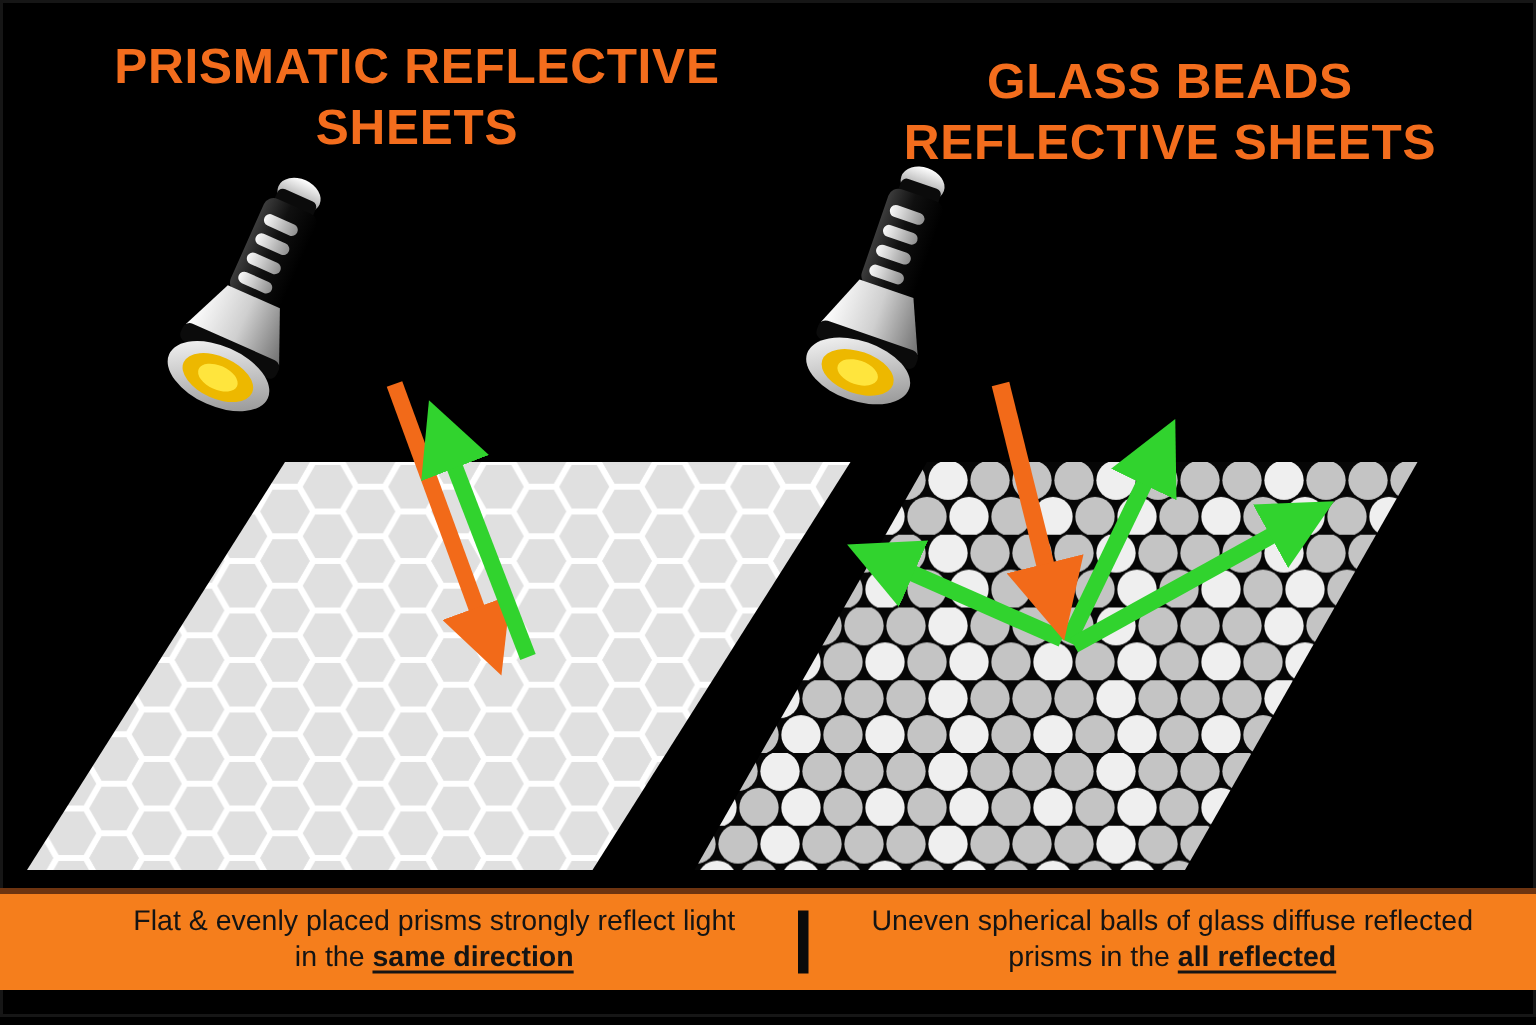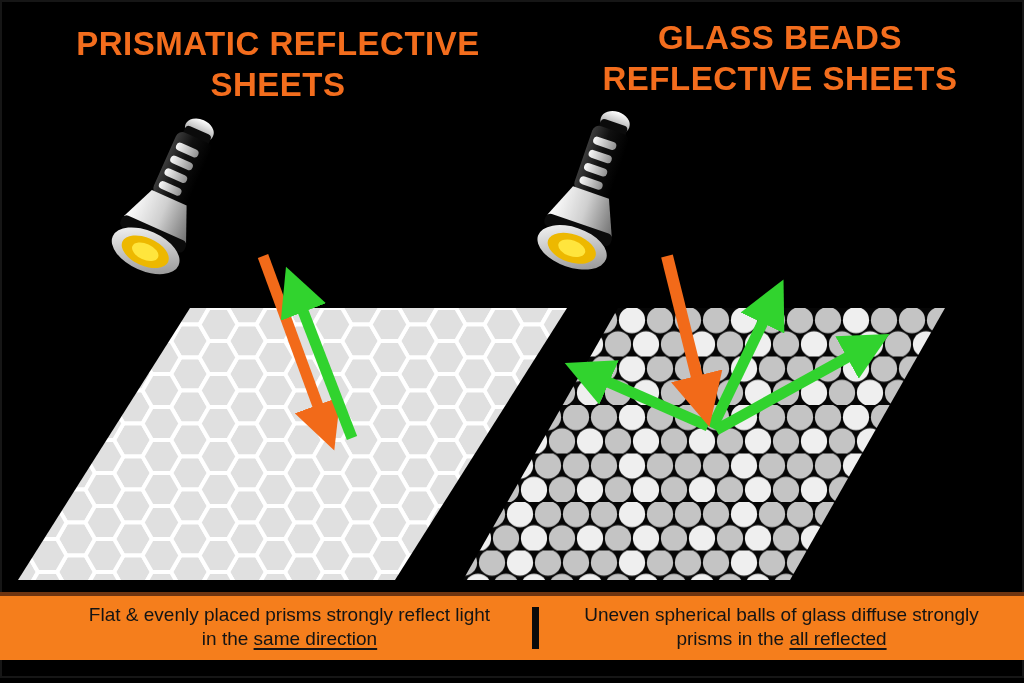--- a/index.html
+++ b/index.html
@@ -29,21 +29,21 @@
   .title{
     position:absolute;
     text-align:center;
     font-weight:bold;
     font-size:33px;
     line-height:1.24;
     color:var(--heading-orange);
     letter-spacing:0.5px;
   }
   .title.left{left:28px;top:24px;width:500px;}
-  .title.right{left:550px;top:18px;width:460px;}
+  .title.right{left:550px;top:34px;width:460px;}
   .banner{
     position:absolute;
     left:0;top:592px;
     width:1024px;height:68px;
     background:var(--banner-orange);
     border-top:4px solid var(--banner-top-edge);
     display:flex;
     padding-left:47px;
   }
   .banner-cell{
@@ -58,21 +58,21 @@
     padding:2px 14px 4px 14px;
   }
   .banner-divider{
     width:7px;
     height:42px;
     background:#0a0a0a;
     align-self:center;
     flex:0 0 auto;
   }
   .emph{
-    font-weight:normal;
+    font-weight:bold;
     text-decoration:underline;
     text-decoration-thickness:2px;
     text-underline-offset:3px;
   }
   .orange-arrow{stroke:var(--arrow-orange);}
   .green-arrow{stroke:var(--arrow-green);}
 </style>
 </head>
 <body>
 
@@ -181,21 +181,21 @@
       <div>
         <span>Flat &amp; evenly placed prisms strongly reflect light</span>
       </div>
       <div>
         <span>in the </span><span class="emph">same direction</span>
       </div>
     </div>
     <div class="banner-divider"></div>
     <div class="banner-cell">
       <div>
-        <span>Uneven spherical balls of glass diffuse strongly</span>
+        <span>Uneven spherical balls of glass diffuse reflected</span>
       </div>
       <div>
         <span>prisms in the </span><span class="emph">all reflected</span>
       </div>
     </div>
   </div>
 
 </div>
 
 </body></html>

